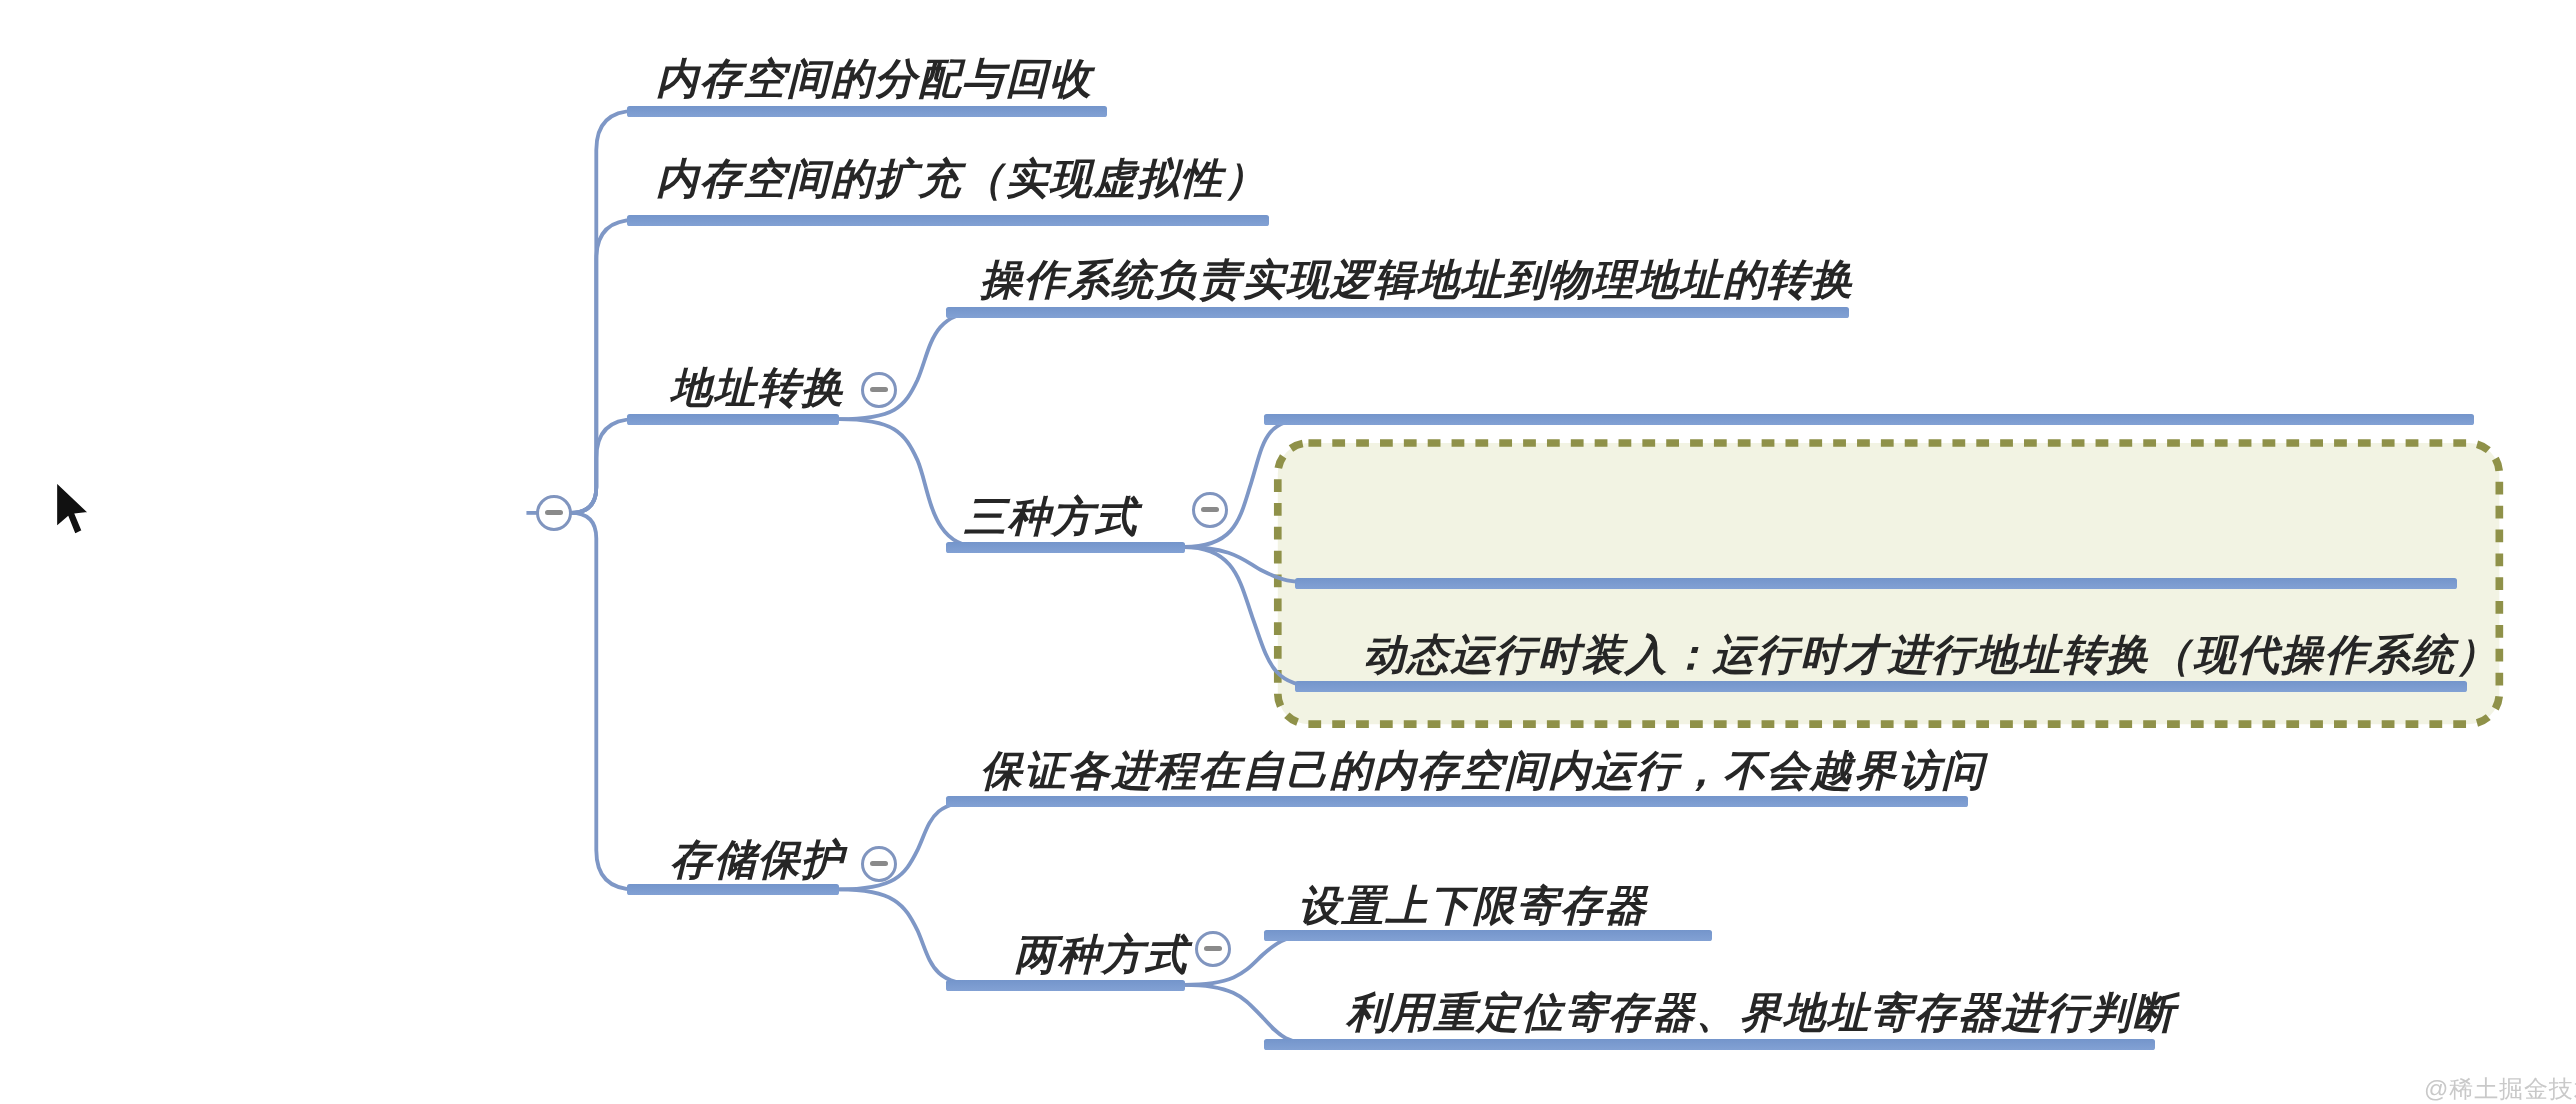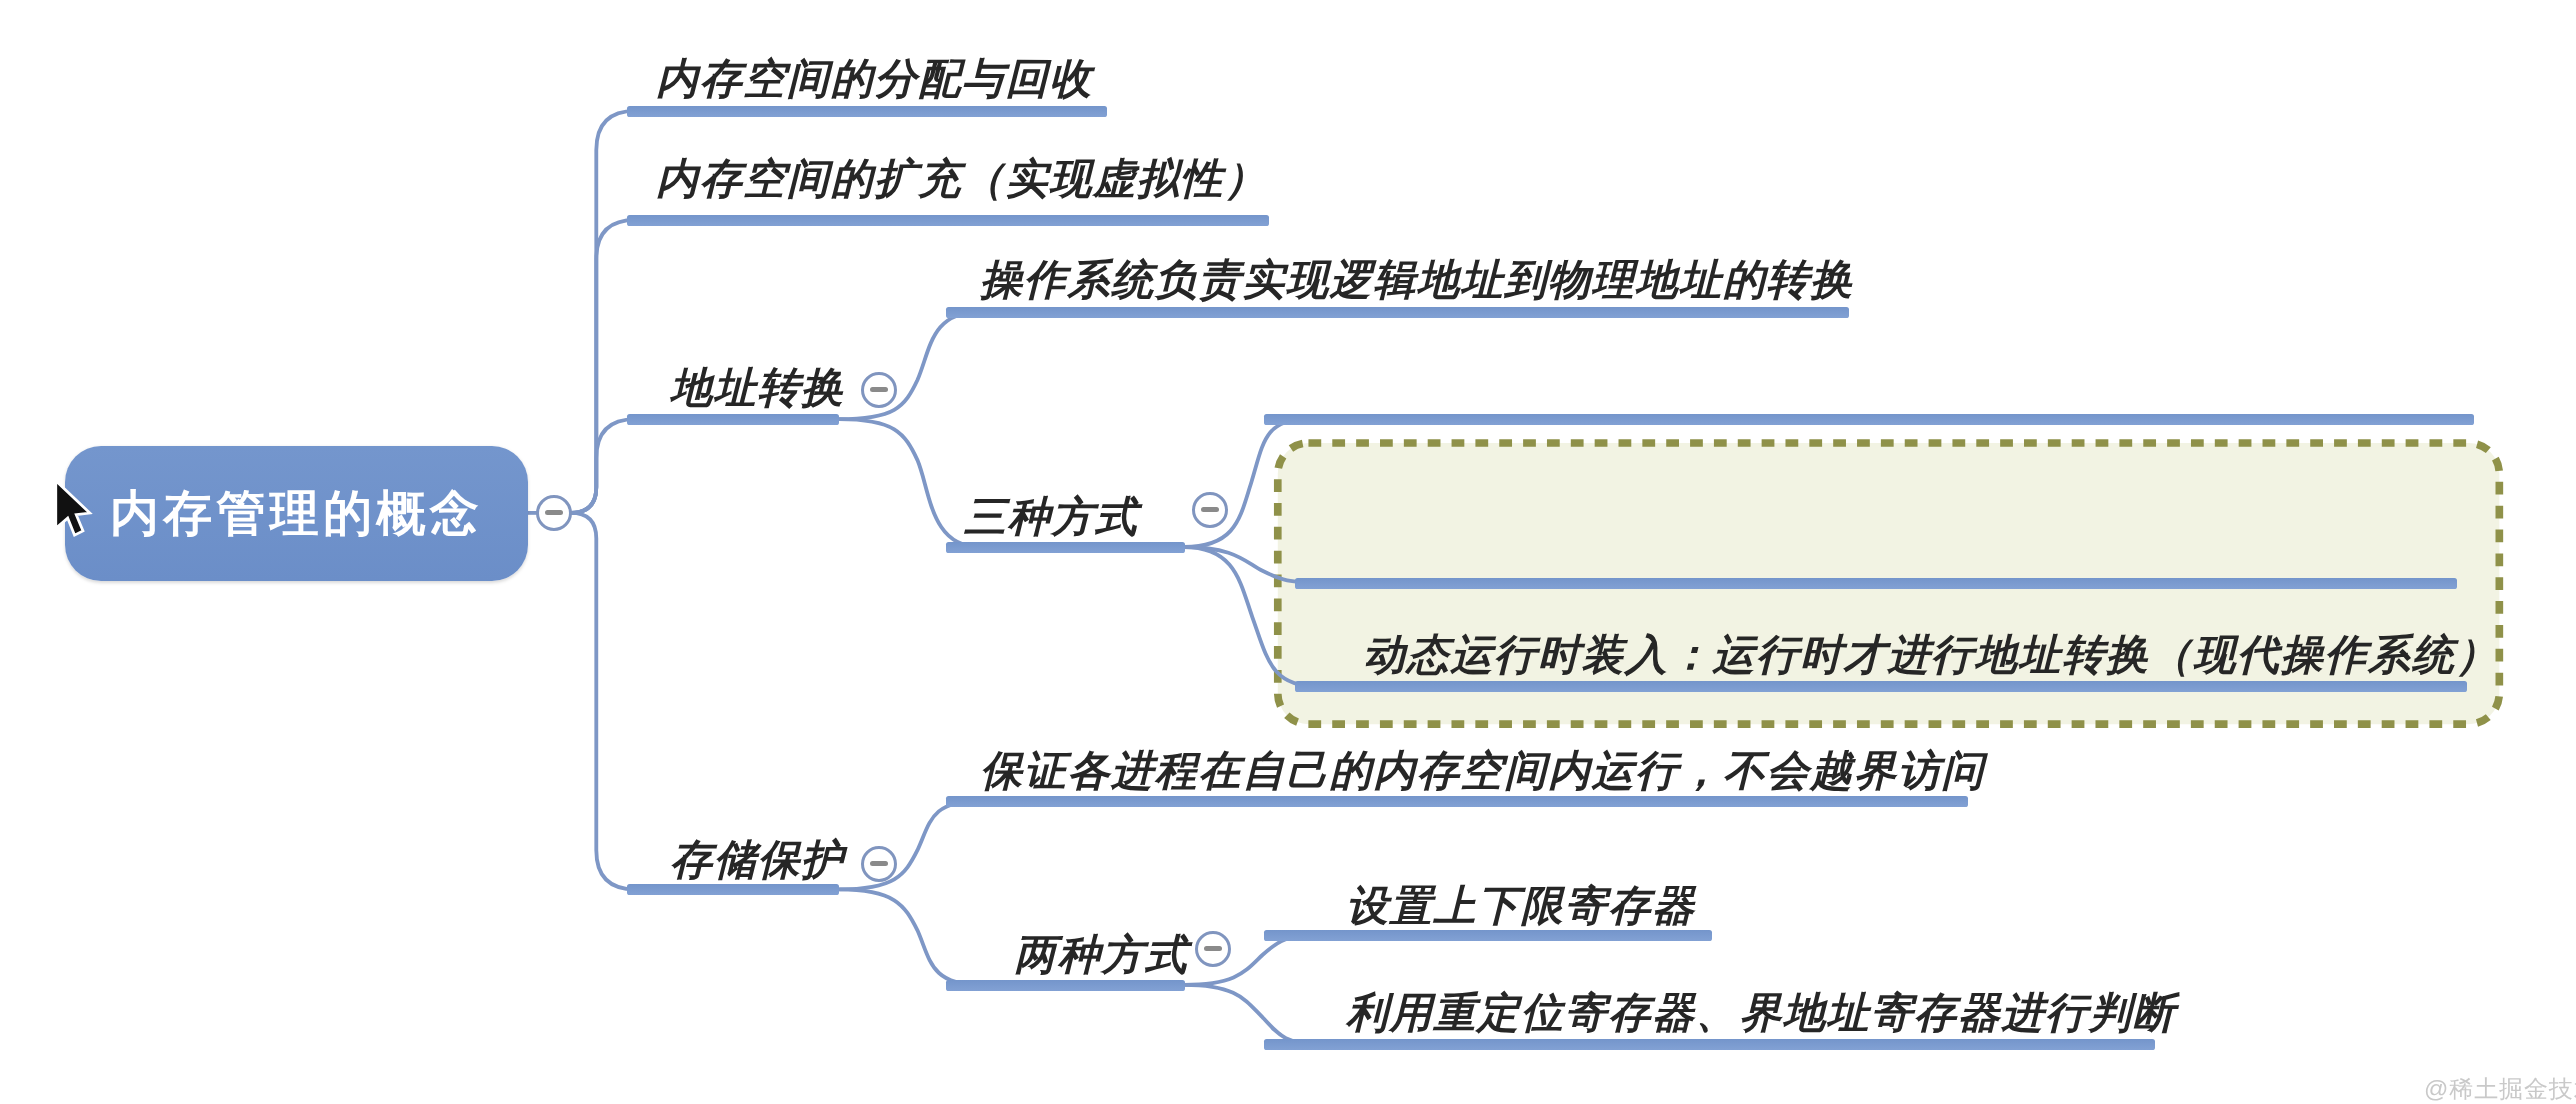--- a/index.html
+++ b/index.html
@@ -94,34 +94,31 @@
   <div class="underline" style="left:946px;top:542px;width:239px"></div>
   <div class="underline" style="left:1264px;top:414px;width:1210px"></div>
   <div class="underline" style="left:1295px;top:578px;width:1162px"></div>
   <div class="underline" style="left:1295px;top:681px;width:1172px"></div>
   <div class="underline" style="left:627px;top:884px;width:212px"></div>
   <div class="underline" style="left:946px;top:796px;width:1022px"></div>
   <div class="underline" style="left:946px;top:980px;width:239px"></div>
   <div class="underline" style="left:1264px;top:930px;width:448px"></div>
   <div class="underline" style="left:1264px;top:1039px;width:891px"></div>
 
-  <div class="root-node">
-    <span class="root-label">内存管理的概念</span>
-  </div>
 
   <div class="label" style="left:656px;top:56px">内存空间的分配与回收</div>
   <div class="label" style="left:656px;top:156px">内存空间的扩充（实现虚拟性）</div>
   <div class="label" style="left:670px;top:365px">地址转换</div>
   <div class="label" style="left:980px;top:257px">操作系统负责实现逻辑地址到物理地址的转换</div>
   <div class="label" style="left:964px;top:494px">三种方式</div>
   <div class="label" style="left:1363px;top:632px">动态运行时装入：运行时才进行地址转换（现代操作系统）</div>
   <div class="label" style="left:670px;top:837px">存储保护</div>
   <div class="label" style="left:980px;top:748px">保证各进程在自己的内存空间内运行，不会越界访问</div>
   <div class="label" style="left:1014px;top:932px">两种方式</div>
-  <div class="label" style="left:1346px;top:883px">设置上下限寄存器</div>
+  <div class="label" style="left:1298px;top:883px">设置上下限寄存器</div>
   <div class="label" style="left:1346px;top:990px">利用重定位寄存器、界地址寄存器进行判断</div>
 
   <div class="toggle" style="left:536px;top:495px"></div>
   <div class="toggle" style="left:861px;top:372px"></div>
   <div class="toggle" style="left:1192px;top:492px"></div>
   <div class="toggle" style="left:861px;top:846px"></div>
   <div class="toggle" style="left:1195px;top:931px"></div>
 
   <svg class="cursor" width="51" height="72" viewBox="0 0 30 42">
     <polygon points="4,2 4,30 11,24 15,34 20,31.5 16,22 24,21" fill="#111111" stroke="#ffffff" stroke-width="1.6"></polygon>

